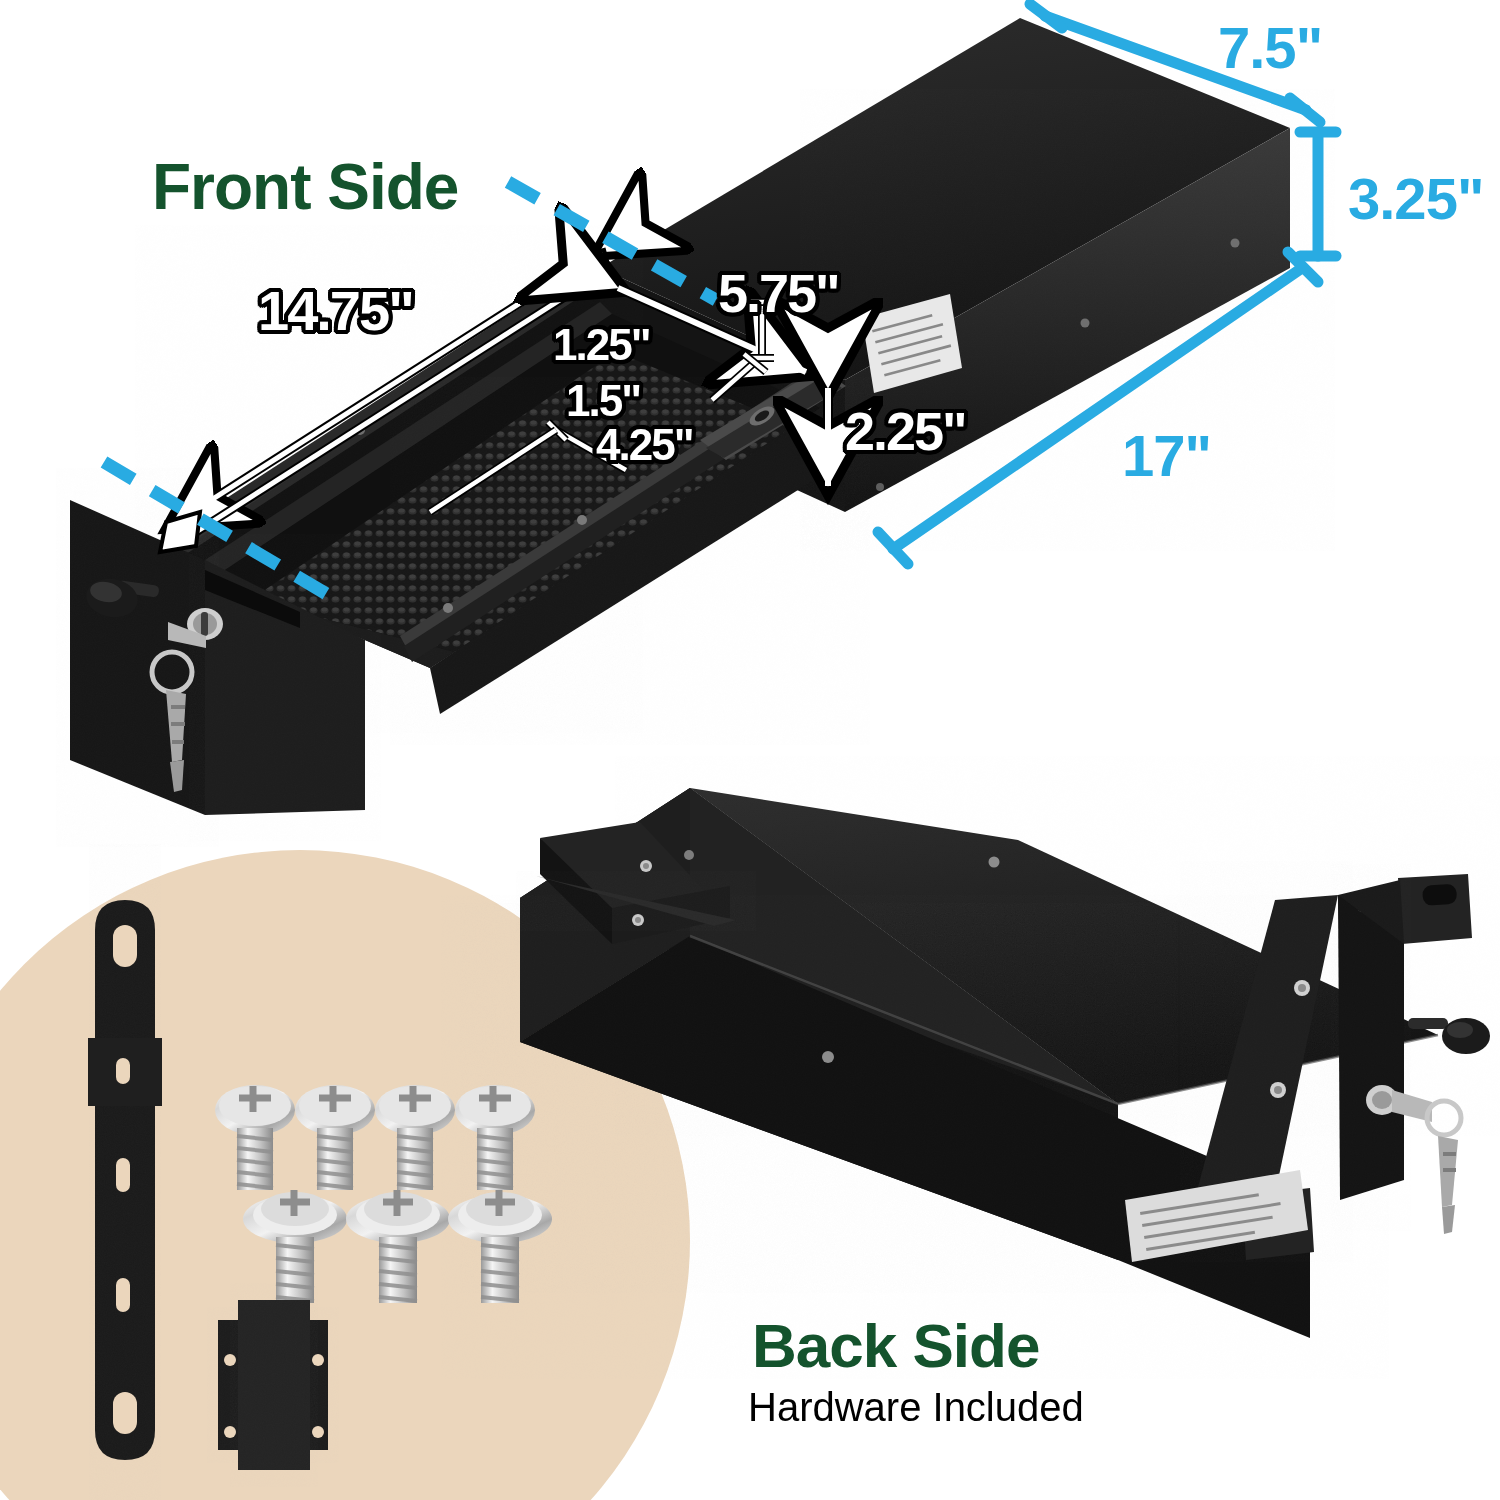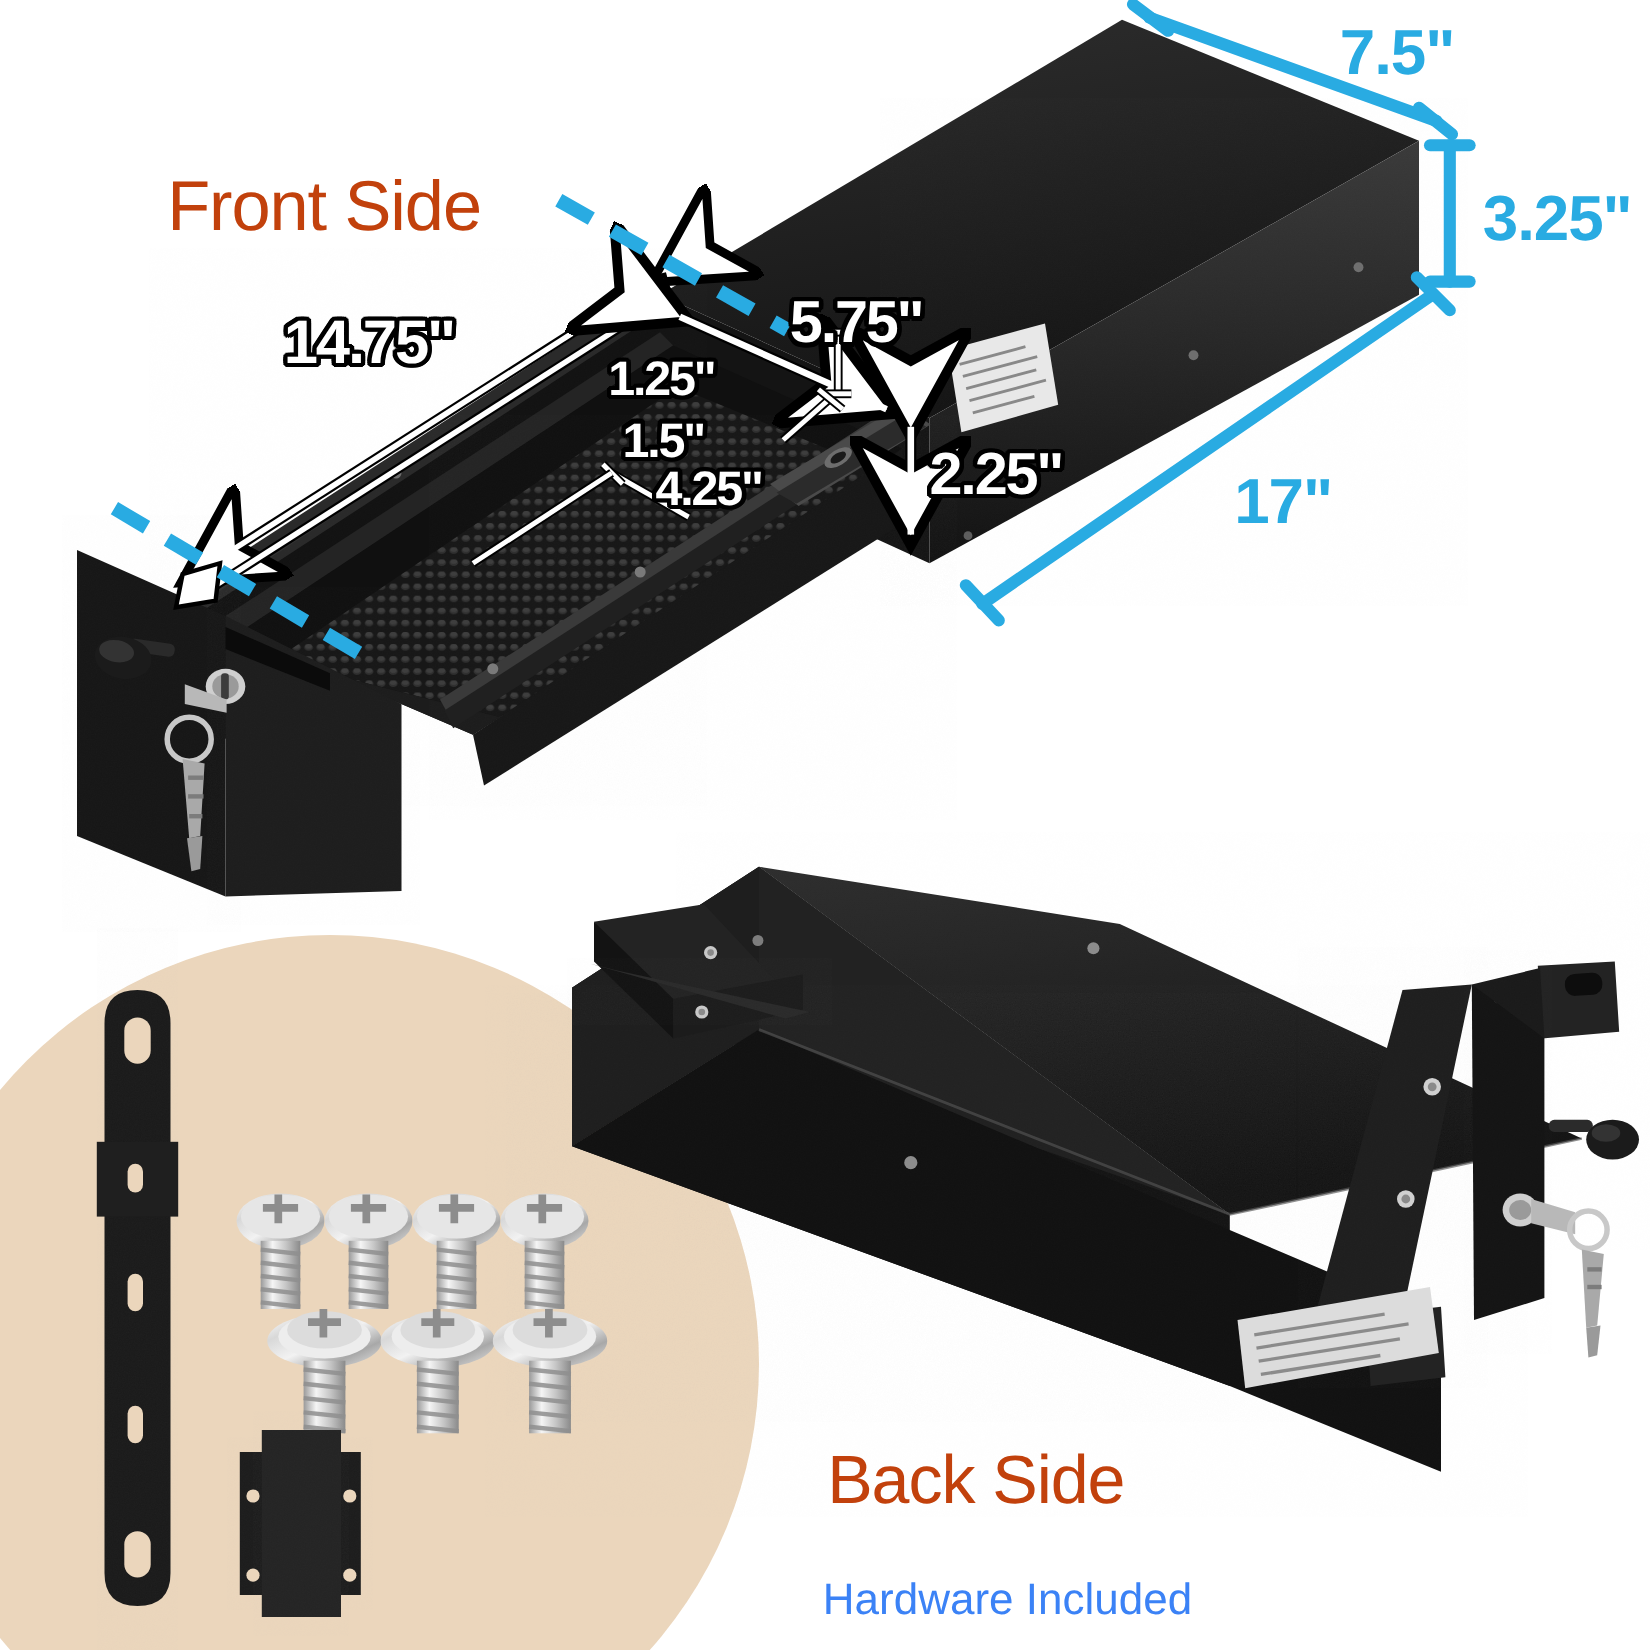--- a/index.html
+++ b/index.html
@@ -1,23 +1,23 @@
 <!DOCTYPE html>
 <html><head>
 <meta charset="utf-8">
 <style>
   * { margin:0; padding:0; box-sizing:border-box; }
   html,body { width:1500px; height:1500px; background:#ffffff; overflow:hidden;
     font-family:"Liberation Sans", sans-serif; }
   #stage { position:relative; width:1500px; height:1500px; background:#fff; }
 
   
-  .blue-title { position:absolute; color:#c2410c; font-weight:normal; letter-spacing:-1px;
+  .blue-title { position:absolute; color:#14532d; font-weight:bold; letter-spacing:-1px;
     white-space:nowrap; }
-  .gray-sub { position:absolute; color:#3b82f6; white-space:nowrap; font-weight:400;margin-top:47px; }
+  .gray-sub { position:absolute; color:#000000; white-space:nowrap; font-weight:400; }
   .blue-dim { position:absolute; color:#29ABE2; font-weight:bold; white-space:nowrap;
     letter-spacing:-1px; }
   .wdim { position:absolute; color:#ffffff; font-weight:bold; white-space:nowrap;
     letter-spacing:-2px;
     text-shadow:
       -3px -3px 0 #000, 3px -3px 0 #000, -3px 3px 0 #000, 3px 3px 0 #000,
       -4px 0 0 #000, 4px 0 0 #000, 0 -4px 0 #000, 0 4px 0 #000,
       -2px -4px 0 #000, 2px -4px 0 #000, -2px 4px 0 #000, 2px 4px 0 #000,
       -4px -2px 0 #000, 4px -2px 0 #000, -4px 2px 0 #000, 4px 2px 0 #000; }
 

